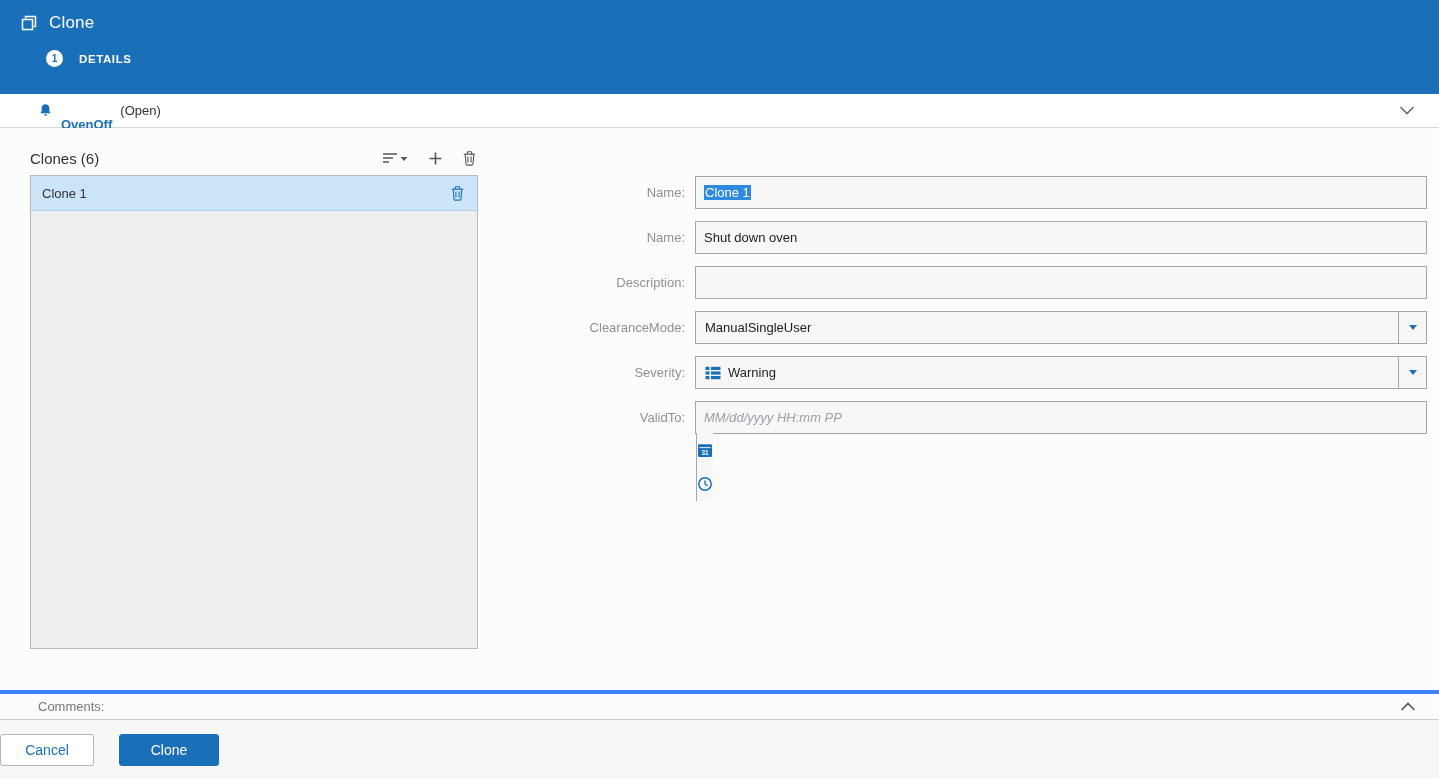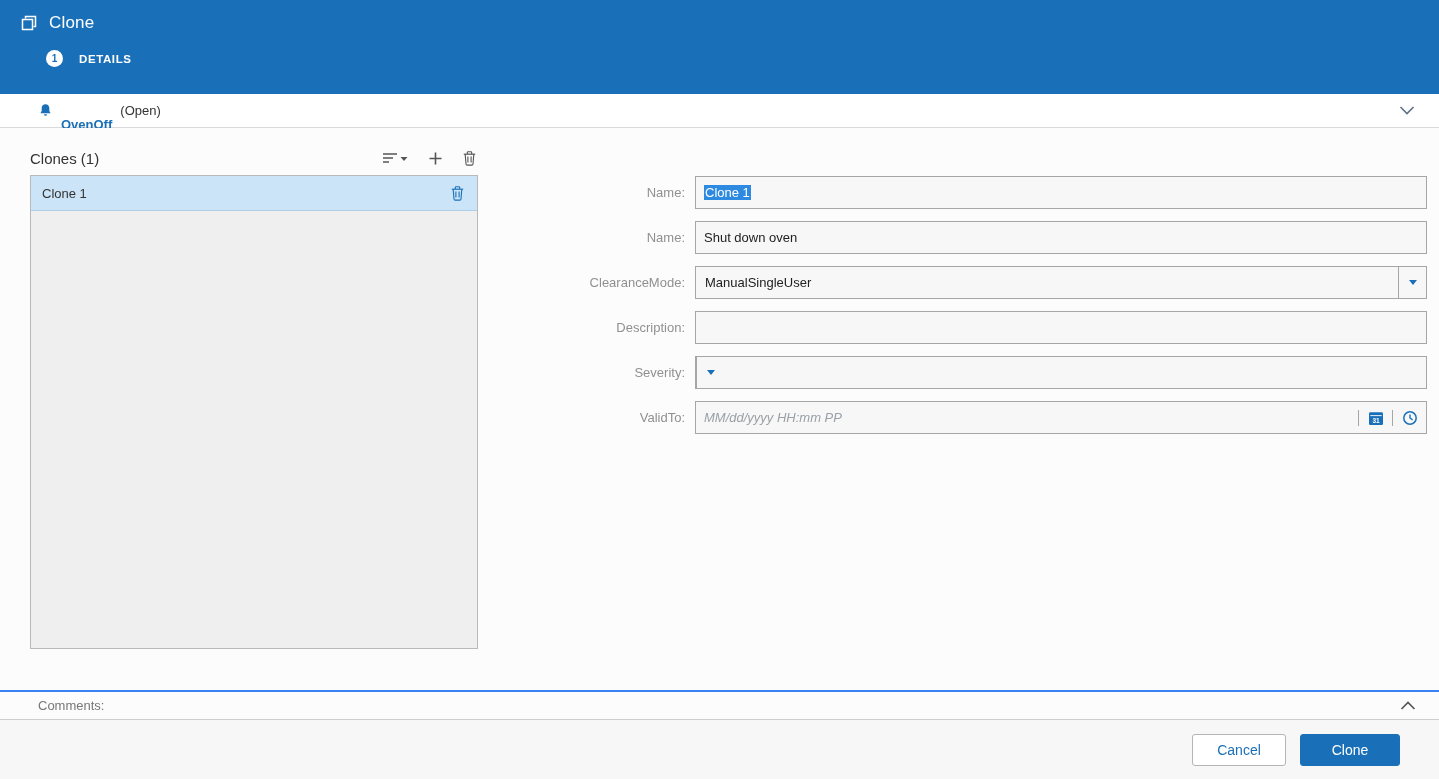--- a/index.html
+++ b/index.html
@@ -66,40 +66,40 @@
   .tb { font-family:inherit; font-size:13px; color:#222; padding:12px 8px; outline:none; }
   .textbox-fake { display:flex; align-items:center; padding:0 8px; font-size:13px; color:#222; }
   .sel-text { background:var(--sel); color:#fff; padding:0 1px; }
   .combo { display:flex; align-items:center; cursor:pointer; }
   .combo-text { flex:1 1 auto; padding:0 9px; font-size:13px; color:#222; display:flex; align-items:center; gap:7px; }
   .combo-btn {
     flex:0 0 28px; height:100%; border:none; border-left:1px solid #a6a6a6;
     background:#f7f7f7; display:flex; align-items:center; justify-content:center; cursor:pointer;
   }
   .caret { width:0; height:0; border-left:4.5px solid transparent; border-right:4.5px solid transparent; border-top:5.5px solid var(--accent); }
-  .input-group { display:flex; align-items:center; }
+  .input-group { display:flex; align-items:flex-start;flex-direction:column; }
   .input-group .tb { flex:1 1 auto; height:100%; border:none; background:transparent; }
   .ig-btn {
     flex:0 0 34px; border:none; border-left:1px solid #a6a6a6; background:#f7f7f7;
     display:flex; align-items:center; justify-content:center; cursor:pointer;
   }
   .tb::placeholder { color:#9aa0a6; font-style:italic; }
 
   
   .comments-bar {
-    flex:0 0 auto; height:30px; border-top:2px solid #3b82f6; border-bottom:1px solid #cfcfcf;
+    flex:0 0 auto; height:30px; border-top:4px solid #3b82f6; border-bottom:1px solid #cfcfcf;
     background:#fcfcfc; display:flex; align-items:center; padding:0 20px 0 38px; cursor:pointer;
   }
   .comments-label { color:#777; font-size:13px; }
   .comments-collapse { margin-left:auto; background:none; border:none; cursor:pointer; padding:3px; }
 
   
   .footer {
     flex:0 0 59px; background:#f7f7f7; display:flex; align-items:center;
-    justify-content:flex-end; gap:14px; padding-right:39px;
+    gap:25px; padding-right:16px;
   }
   .btn { height:32px; border-radius:3px; font-family:inherit; font-size:14px; cursor:pointer; }
   .btn-secondary { min-width:94px; background:#fff; border:1px solid #b5b5b5; color:var(--accent); }
   .btn-primary { min-width:100px; background:var(--accent); border:1px solid var(--accent); color:#fff; }
 </style>
 </head>
 <body>
 
 <div class="header">
   <div class="header-title-row">
@@ -130,21 +130,21 @@
     <svg width="16" height="9" viewBox="0 0 16 9">
       <path class="s-bluegray" d="M1.5 1 L8 7.5 L14.5 1" stroke-width="1.6"></path>
     </svg>
   </span>
 </div>
 
 <div class="main">
 
   <div class="clones-panel">
     <div class="clones-header">
-      <span class="clones-title">Clones (1)</span>
+      <span class="clones-title">Clones (6)</span>
       <span class="clones-tools">
         <button class="tool-btn">
           <svg width="27" height="16" viewBox="0 0 27 16">
             <path class="s-gray" d="M2 4 H16 M2 8 H12 M2 12 H8" stroke-width="1.5"></path>
             <path class="f-gray" d="M19.5 7 h7 l-3.5 4 z"></path>
           </svg>
         </button>
         <button class="tool-btn">
           <svg width="15" height="15" viewBox="0 0 15 15">
             <path class="s-gray" d="M7.5 1.5 V13.5 M1.5 7.5 H13.5" stroke-width="1.6"></path>
@@ -187,44 +187,57 @@
     </div>
 
     <div class="form-row">
       <span class="form-label">Name:</span>
       <div class="form-field">
         <input class="tb" type="text" value="Shut down oven" style="">
       </div>
     </div>
 
     <div class="form-row">
+      <span class="form-label">Description:</span>
+      <div class="form-field">
+        <input class="tb" type="text" value="" style="">
+      </div>
+    </div>
+
+    <div class="form-row">
       <span class="form-label">ClearanceMode:</span>
       <div class="form-field">
         <div class="combo">
           <span class="combo-text">
             <span>ManualSingleUser</span>
           </span>
           <button class="combo-btn">
             <span class="caret"></span>
           </button>
         </div>
       </div>
     </div>
 
     <div class="form-row">
-      <span class="form-label">Description:</span>
-      <div class="form-field">
-        <input class="tb" type="text" value="" style="">
-      </div>
-    </div>
-
-    <div class="form-row">
       <span class="form-label">Severity:</span>
       <div class="form-field">
         <div class="combo">
+          <span class="combo-text">
+            <span>
+              <svg width="16" height="14" viewBox="0 0 16 14">
+                <rect class="f-acc" x="0.5" y="0.8" width="4" height="3.2"></rect>
+                <rect class="f-acc" x="6" y="0.8" width="9.5" height="3.2"></rect>
+                <rect class="f-acc" x="0.5" y="5.4" width="4" height="3.2"></rect>
+                <rect class="f-acc" x="6" y="5.4" width="9.5" height="3.2"></rect>
+                <rect class="f-acc" x="0.5" y="10" width="4" height="3.2"></rect>
+                <rect class="f-acc" x="6" y="10" width="9.5" height="3.2"></rect>
+              </svg>
+            </span>
+            <span>Warning</span>
+          </span>
           <button class="combo-btn">
             <span class="caret"></span>
           </button>
         </div>
       </div>
     </div>
 
     <div class="form-row">
       <span class="form-label">ValidTo:</span>
       <div class="form-field">

